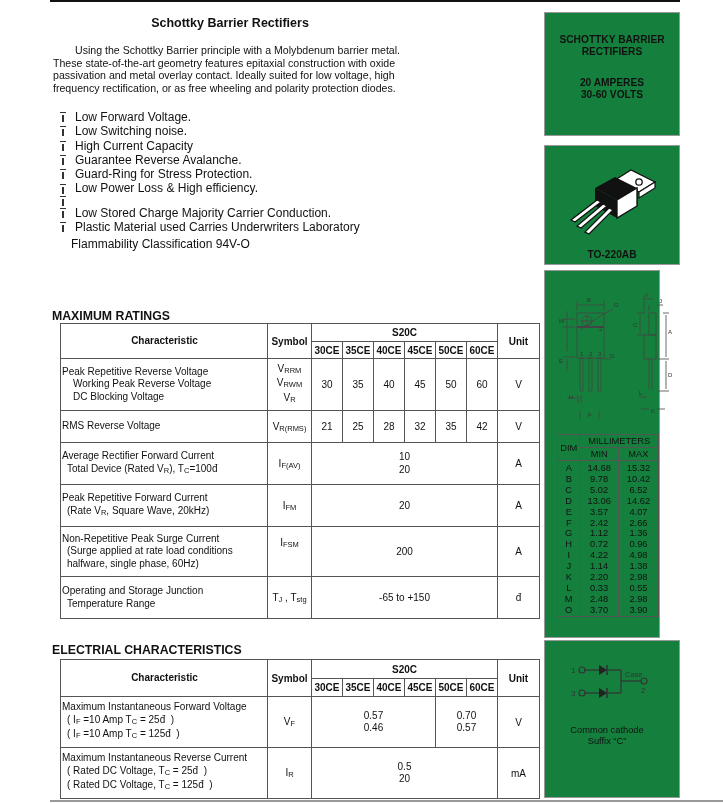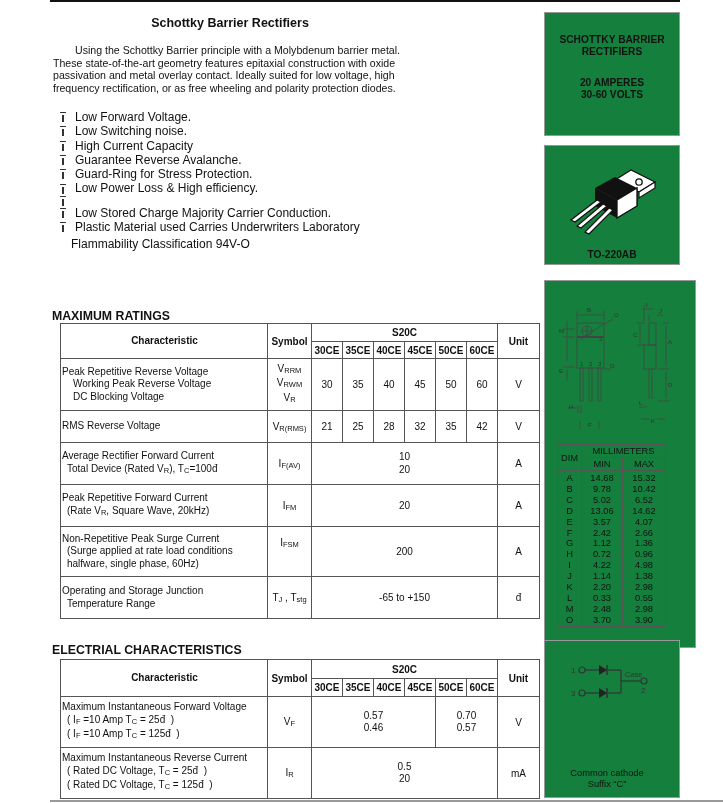--- a/index.html
+++ b/index.html
@@ -16,21 +16,21 @@
   .bullet { display: inline-block; width: 6px; height: 10px; margin-right: 9px; position: relative; }
   .bullet::before { content: ""; position: absolute; left: 0; top: 0; width: 6px; height: 1px; background: #333; }
   .bullet::after { content: ""; position: absolute; left: 2px; top: 3px; width: 1.5px; height: 7px; background: #333; }
   .flam { left: 71px; top: 237px; font-size: 12px; }
 
   .box { border: 1.5px solid #999; background: #15803d; }
   .box1 { left: 544px; top: 12px; width: 136px; height: 124px; text-align: center; font-weight: bold; font-size: 10.2px; line-height: 12px; padding-top: 21px; }
   .box1 .gap { height: 19px; }
   .box2 { left: 544px; top: 145px; width: 136px; height: 120px; }
   .box2 .pkglabel { position: absolute; left: 0; right: 0; bottom: 4px; text-align: center; font-weight: bold; font-size: 10.2px; }
-  .box3 { left: 544px; top: 280px; width: 152px; height: 368px; }
+  .box3 { left: 544px; top: 270px; width: 116px; height: 368px; }
   .box4 { left: 544px; top: 640px; width: 136px; height: 158px; }
 
   .dimtable { position: absolute; left: 12px; top: 163px; border-collapse: collapse; font-size: 9.3px; }
   .dimtable td, .dimtable th { font-weight: normal; text-align: center; }
   .dimtable .hd { border: 1px solid #555; }
   .dimtable .dimcol { width: 24px; border-right: 1px solid #555; line-height: 10.9px; }
   .dimtable .mincol { width: 41px; border-right: 1px solid #555; line-height: 10.9px; }
   .dimtable .maxcol { width: 43px; line-height: 10.9px; }
 
   .schem-caption { position: absolute; left: 0; width: 120px; text-align: center; font-size: 9.3px; line-height: 11px; top: 66px; }
@@ -279,21 +279,21 @@
         <line x1="66" y1="22" x2="86" y2="22"></line>
         <circle cx="89" cy="22" r="3"></circle>
       </g>
       <polygon points="44,6 52,11 44,16" fill="#222"></polygon>
       <polygon points="44,29 52,34 44,39" fill="#222"></polygon>
       <text x="16" y="14">1</text>
       <text x="16" y="37">3</text>
       <text x="86" y="34">2</text>
       <text x="70" y="18" font-size="7.5">Case</text>
     </svg>
-    <div class="schem-caption" style="left:-8px;margin-top:43px;">
+    <div class="schem-caption" style="left:-8px;">
       <div>Common cathode</div>
       <div>Suffix “C”</div>
     </div>
   </div>
 </div>
 
 <h2 class="sect" style="left:52px;top:309px">MAXIMUM RATINGS</h2>
 <table class="spec" style="top:323px">
   <tbody>
       <tr style="height:18px">

